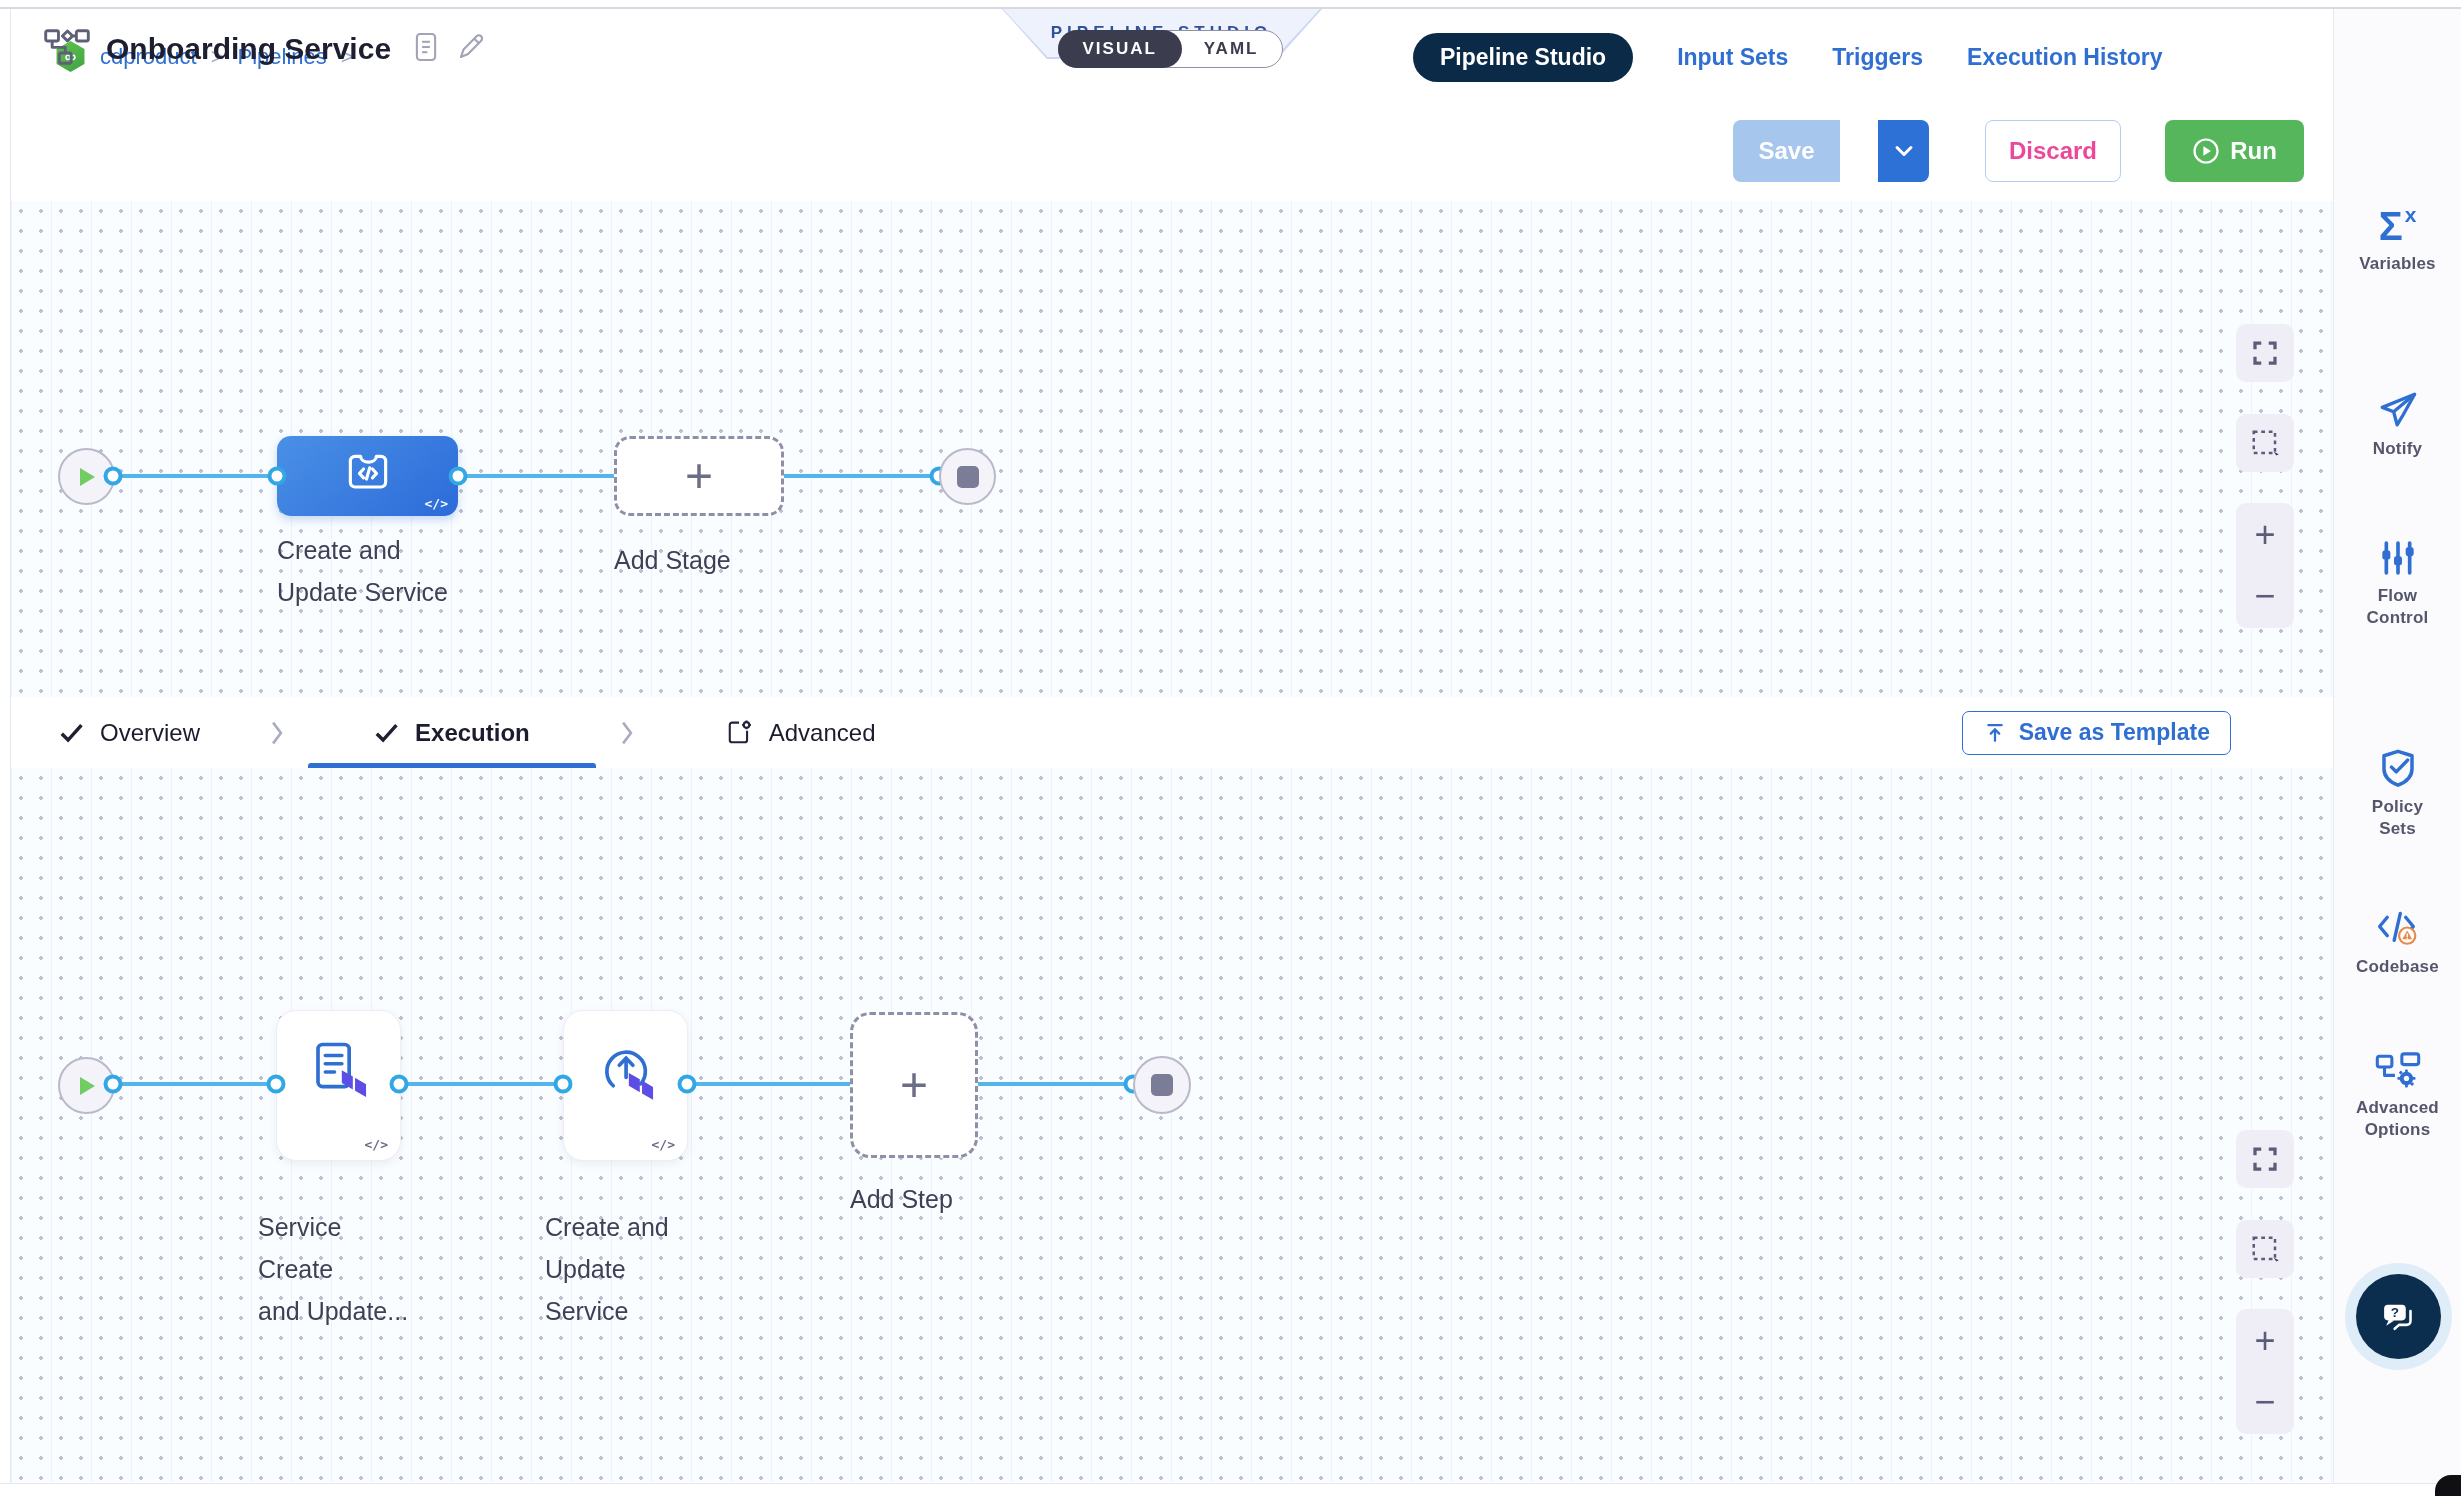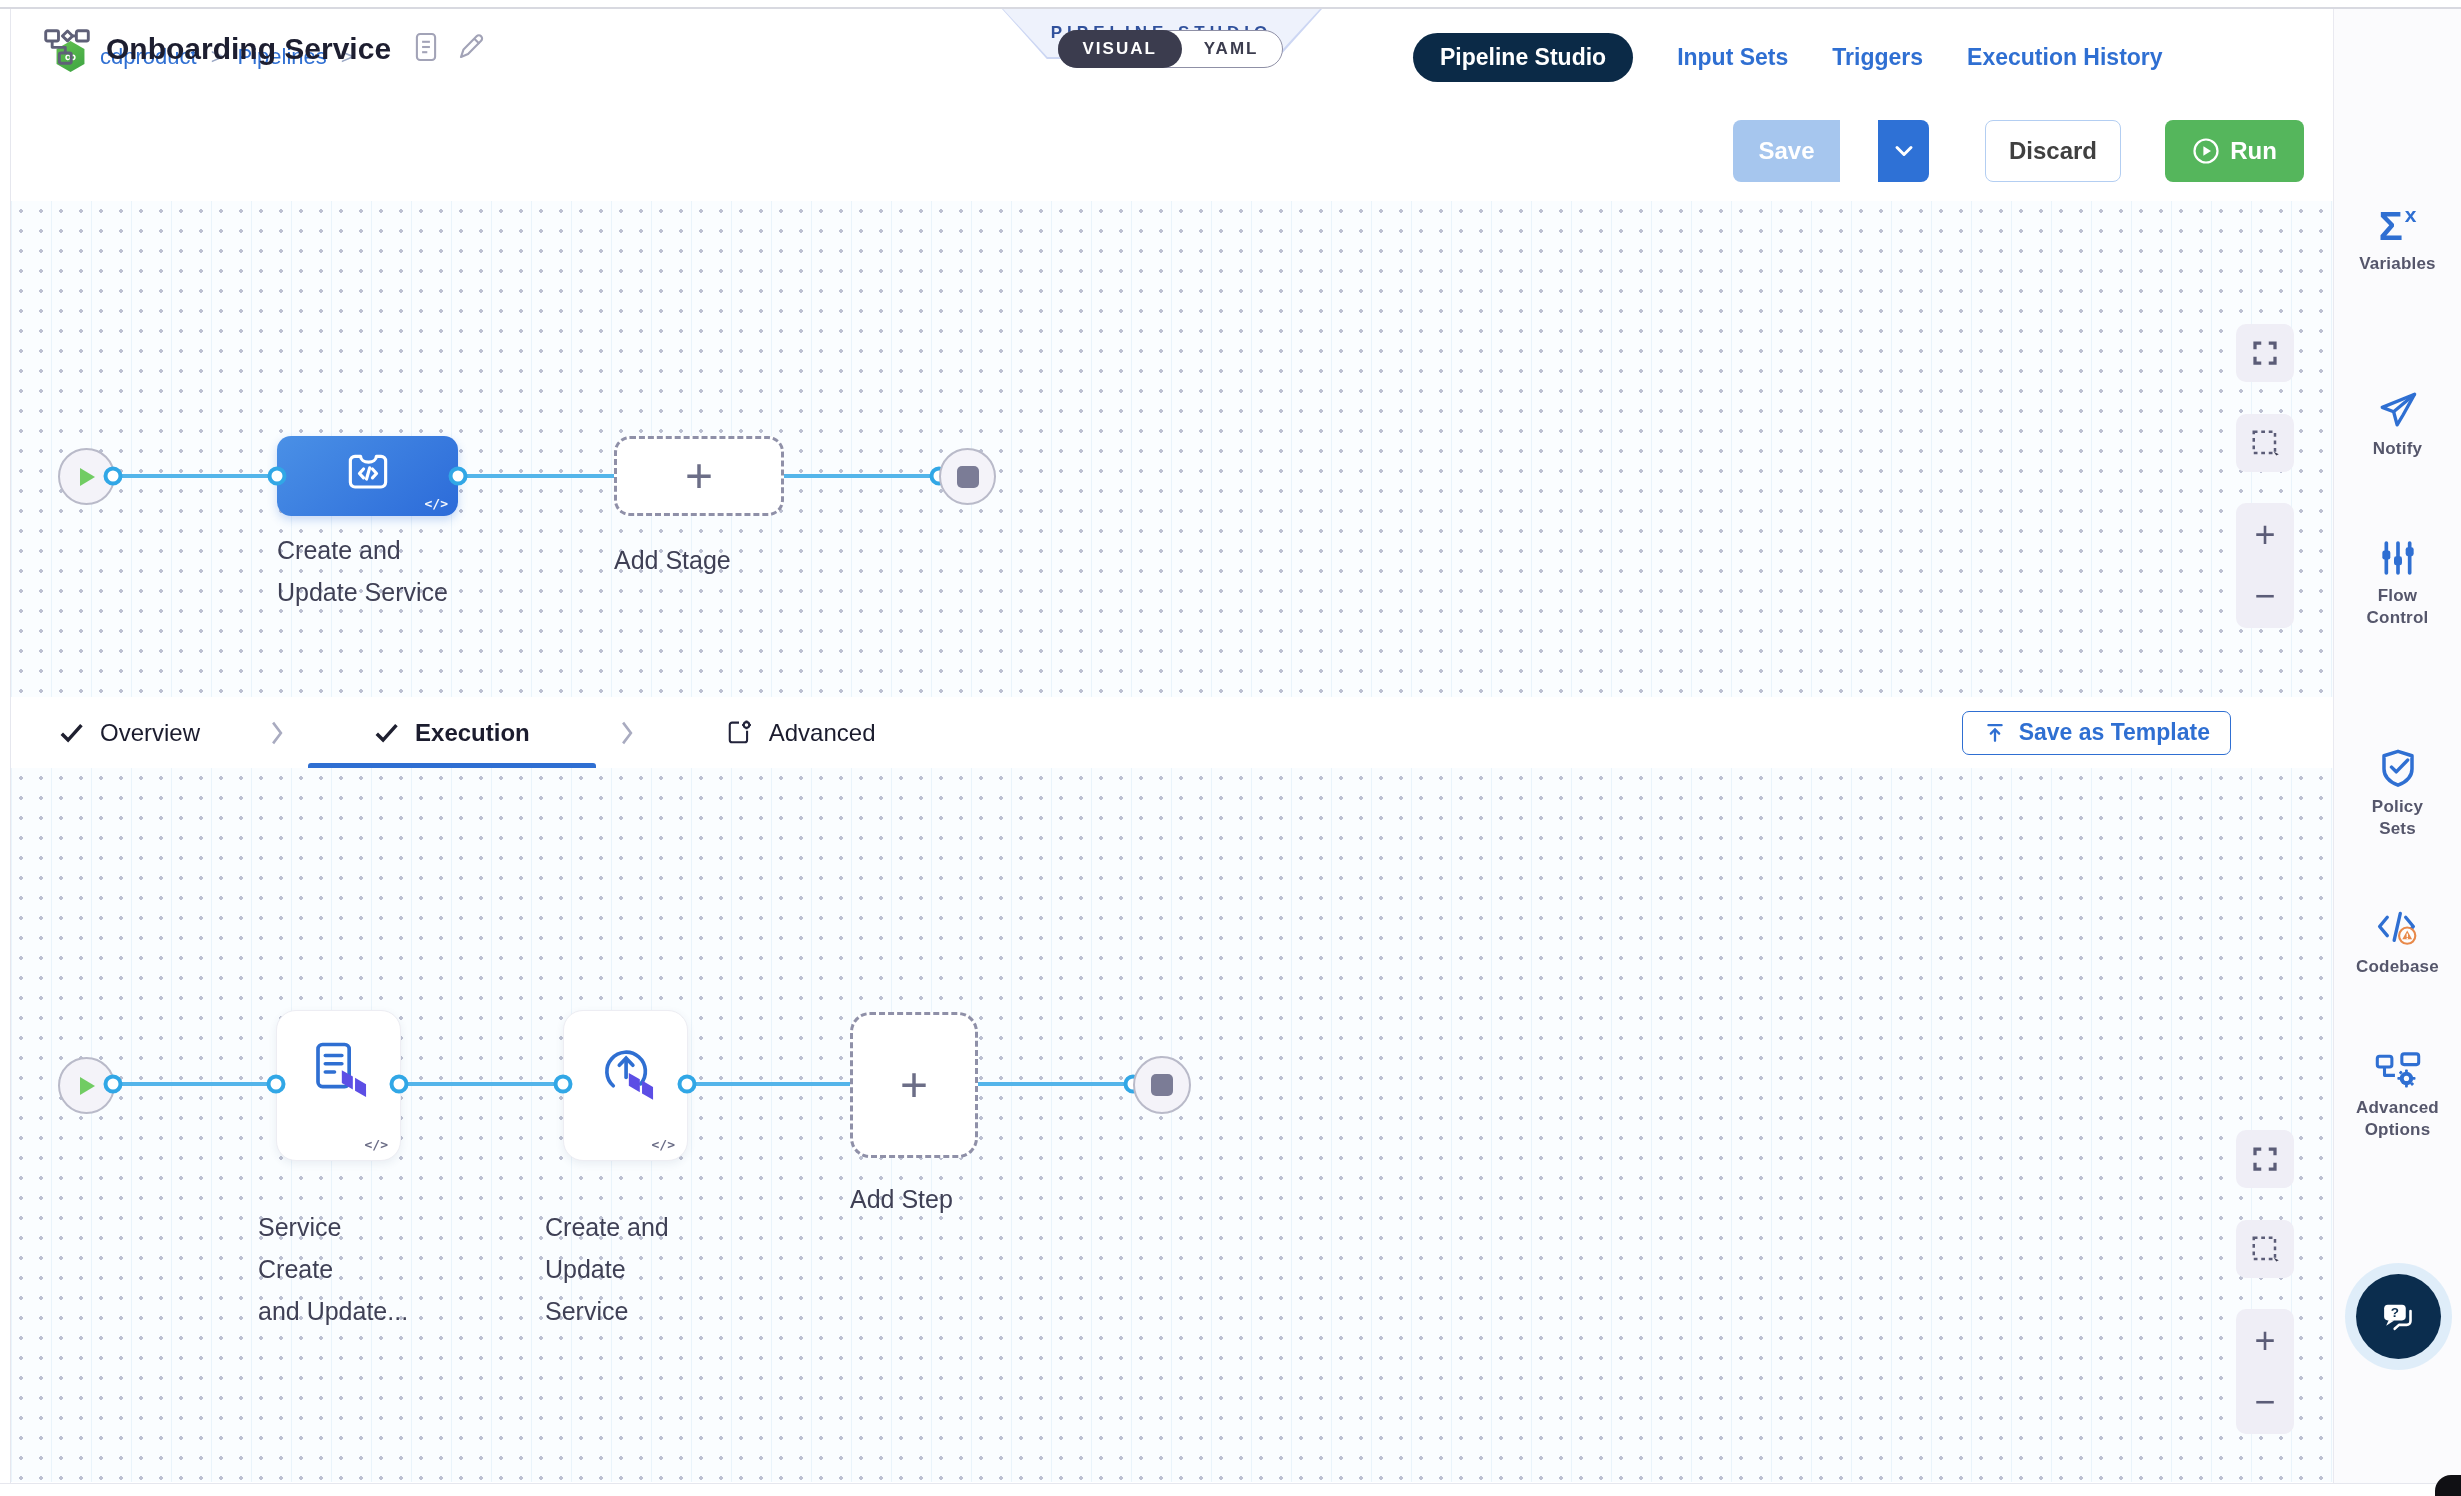--- a/index.html
+++ b/index.html
@@ -23,21 +23,21 @@
   .title-group{left:44px;top:0;height:97px;display:flex;align-items:center;gap:16px;}
   .page-title{font-size:30px;font-weight:bold;color:#1d1e30;margin-right:6px;}
   .toggle{left:1058px;top:30px;height:38px;border:1.5px solid #8f90a6;border-radius:21px;background:#fff;display:flex;align-items:center;box-sizing:border-box;}
   .seg{font-size:17px;font-weight:bold;letter-spacing:2px;padding:0 25px;height:38px;display:flex;align-items:center;border-radius:21px;box-sizing:border-box;margin:-1.5px;}
   .seg.on{background:#3b3c4e;color:#fff;}
   .seg.off{color:#3b3c4e;}
   .actions{left:1733px;top:120px;height:62px;display:flex;align-items:flex-start;gap:36px;}
   .btn{height:62px;display:flex;align-items:center;justify-content:center;font-size:24px;font-weight:bold;border-radius:8px;box-sizing:border-box;}
   .save-main{width:107px;background:#a6c6ee;color:#fff;border-radius:8px 0 0 8px;}
   .save-caret{width:53px;background:#2e71d6;color:#fff;border-radius:0 8px 8px 0;border-left:2px solid #fff;}
-  .discard{width:136px;margin-left:20px;background:#fff;border:1.6px solid #b3cef2;color:#404040;}
+  .discard{width:136px;margin-left:20px;background:#fff;border:1.6px solid #b3cef2;color:#ec4899;}
   .run{width:139px;margin-left:8px;background:#55b65c;color:#fff;gap:10px;}
   .kebab{margin-left:22px;display:flex;flex-direction:column;gap:5px;}
   .kebab i{width:6px;height:6px;border-radius:50%;background:#9093a8;}
   
   .canvas{background-color:#fafdff;background-image:linear-gradient(90deg,rgba(150,200,230,0.16) 1.5px,transparent 1.5px),radial-gradient(circle,#bcc0d1 1.6px,transparent 1.9px);background-size:40px 100%,20px 20px;}
   .canvas1{left:11px;top:201px;width:2322px;height:496px;}
   .canvas2{left:11px;top:768px;width:2322px;height:714px;}
   .edge{height:4px;background:#54b5ea;border-radius:2px;}
   .conn{width:19px;height:19px;border-radius:50%;background:#fff;border:4px solid #31a7e6;box-sizing:border-box;transform:translate(-50%,-50%);}
   .endpoint{border-radius:50%;background:#f4f3f9;border:2px solid #b9bac9;box-sizing:border-box;display:flex;align-items:center;justify-content:center;}

